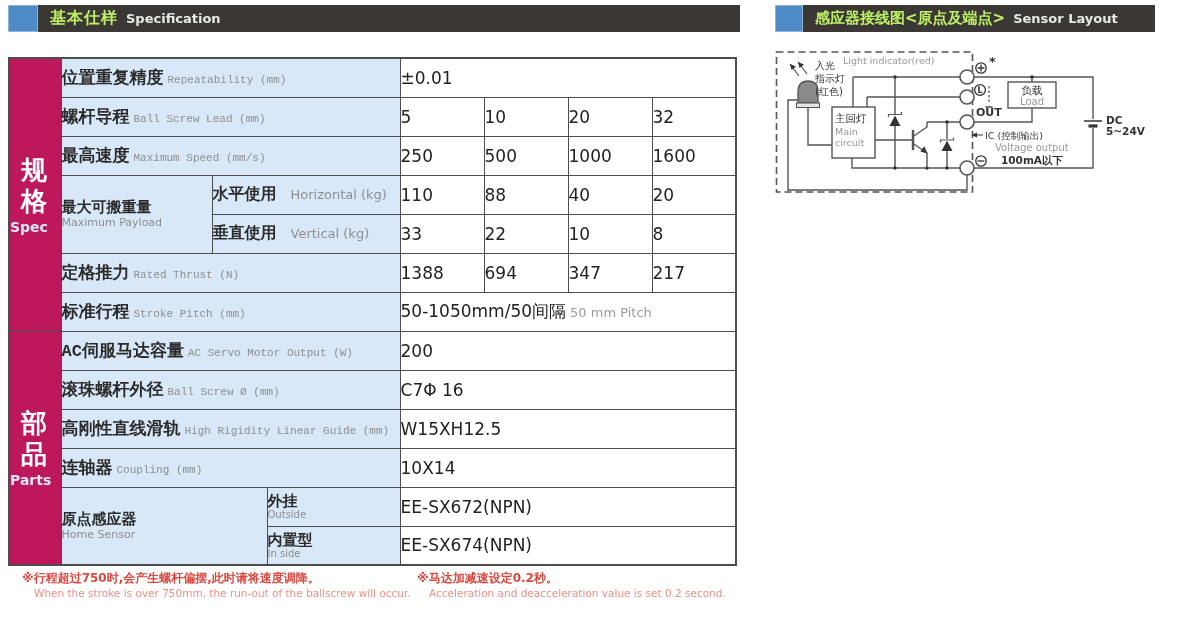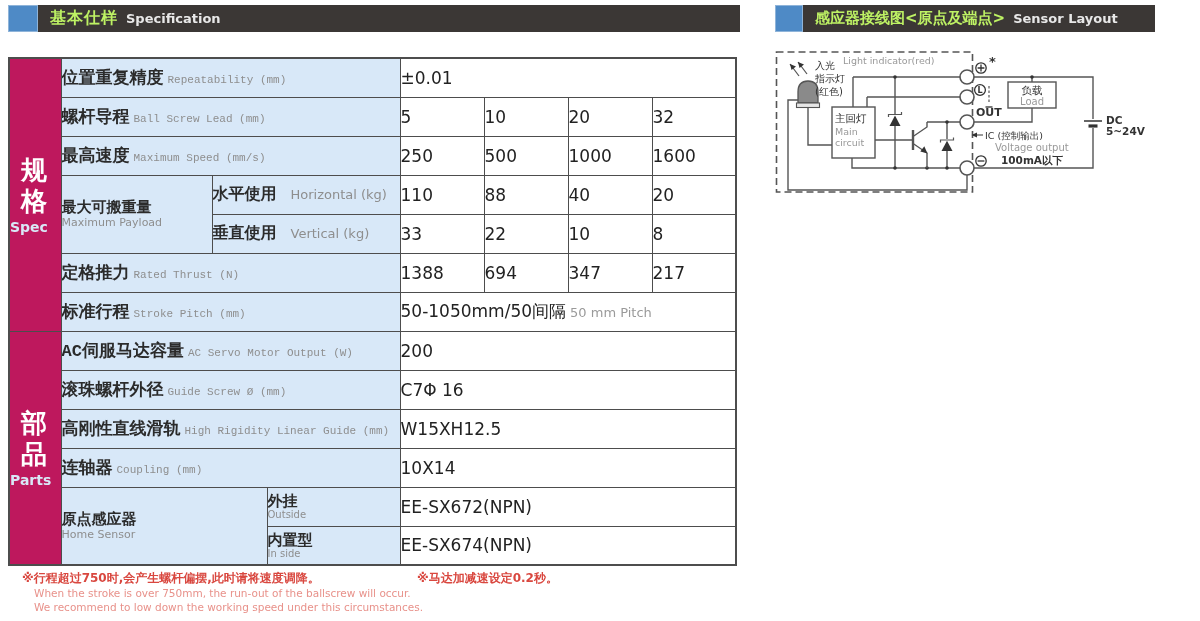--- a/index.html
+++ b/index.html
@@ -164,21 +164,21 @@
         <div class="sb-zh">部品</div>
         <div class="sb-en">Parts</div>
       </th>
       <td class="lbl" colspan="3">
         <span class="lz">AC伺服马达容量</span><span class="le">AC Servo Motor Output (W)</span>
       </td>
       <td class="val" colspan="4">200</td>
     </tr>
     <tr>
       <td class="lbl" colspan="3">
-        <span class="lz">滚珠螺杆外径</span><span class="le">Guide Screw Ø (mm)</span>
+        <span class="lz">滚珠螺杆外径</span><span class="le">Ball Screw Ø (mm)</span>
       </td>
       <td class="val" colspan="4">C7Φ 16</td>
     </tr>
     <tr>
       <td class="lbl" colspan="3">
         <span class="lz">高刚性直线滑轨</span><span class="le">High Rigidity Linear Guide (mm)</span>
       </td>
       <td class="val" colspan="4">W15XH12.5</td>
     </tr>
     <tr>
@@ -204,24 +204,24 @@
         <span class="ste">In side</span>
       </td>
       <td class="val" colspan="4">EE-SX674(NPN)</td>
     </tr>
   </tbody>
     </table>
 
   <div class="note note-l">
     <div class="note-zh">※行程超过750时,会产生螺杆偏摆,此时请将速度调降。</div>
     <div class="note-en">When the stroke is over 750mm, the run-out of the ballscrew will occur.</div>
-    <div class="note-en">We recommend to low down the working speed under this circumstances.</div>
   </div>
   <div class="note note-r">
     <div class="note-zh">※马达加减速设定0.2秒。</div>
+    <div class="note-en">Acceleration and deacceleration value is set 0.2 second.</div>
   </div>
 
   <svg class="diag" width="425" height="165" viewBox="0 0 425 165">
 
     <rect x="1.5" y="7" width="196" height="140" fill="none" stroke="#555" stroke-width="1.6" stroke-dasharray="7 4"></rect>
 
     <g>
       <path class="wire" d="M78,32 H185"></path>
       <path class="wire" d="M78,32 V62"></path>
       <path class="wire" d="M92,52 H185 M92,52 V62"></path>

